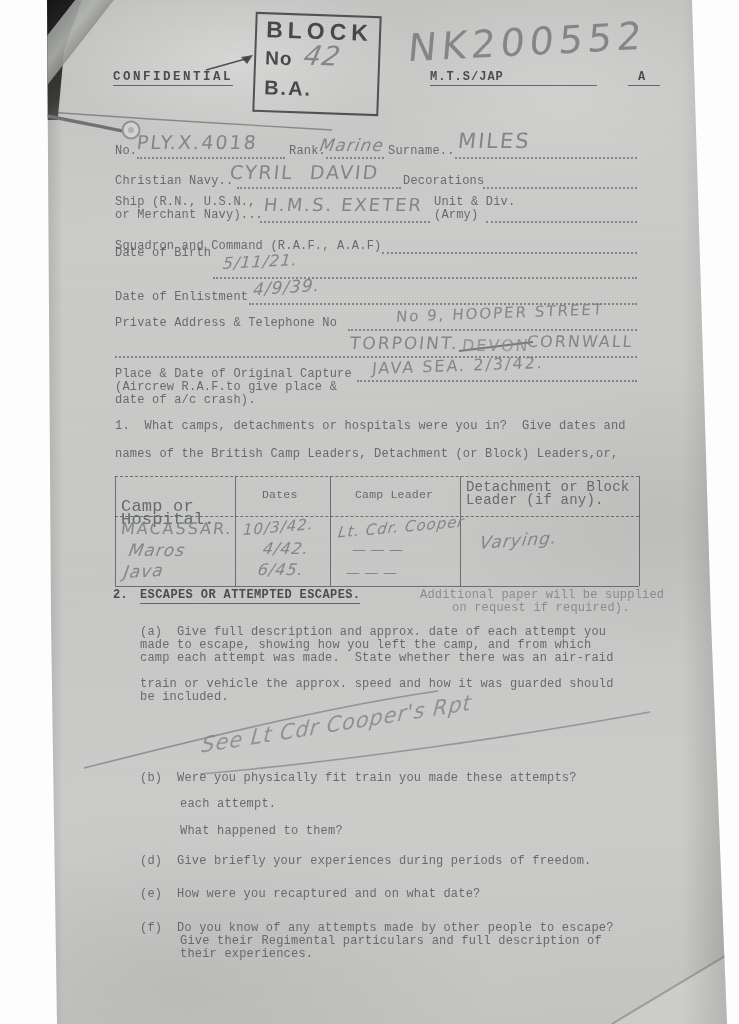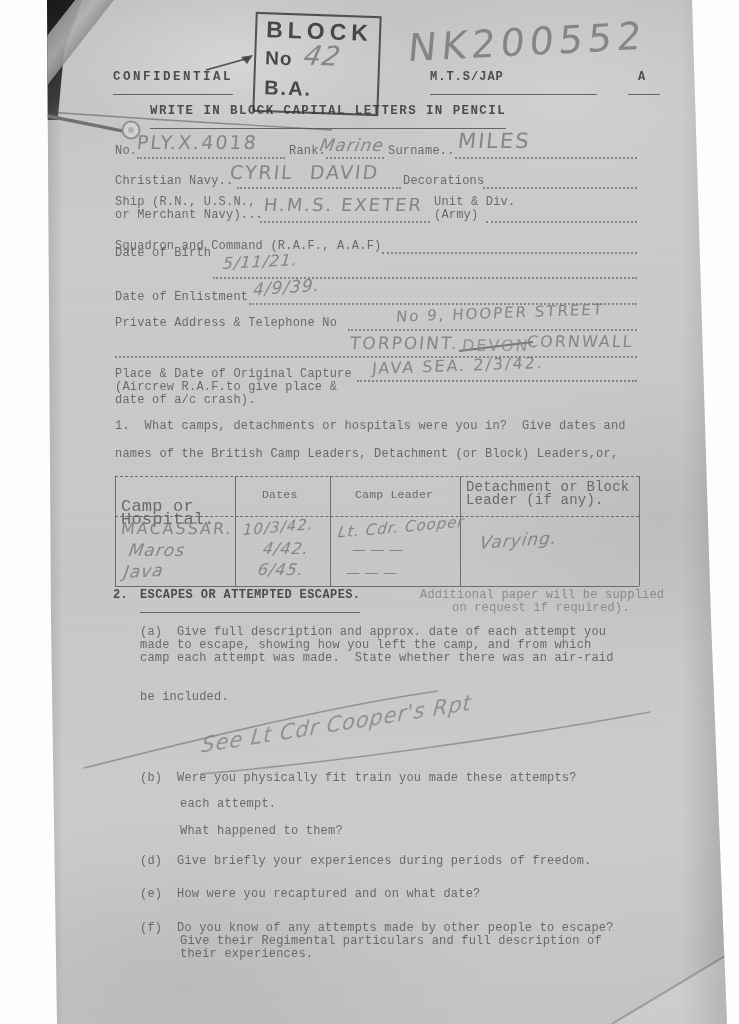--- a/index.html
+++ b/index.html
@@ -26,21 +26,21 @@
     background:linear-gradient(140deg,#161616,#3a3a38 70%,#6b6b69);} 
   .band{position:absolute;left:92px;top:-22px;width:31px;height:150px;
     transform:rotate(38deg);transform-origin:top left;
     clip-path:polygon(0 0,100% 0,100% 80%,48% 100%,0 86%);
     background:linear-gradient(to right,#9a9c9a,#b0b2b0 55%,#8f918f);opacity:.9;}
   .foldBR{position:absolute;left:0;top:0;width:739px;height:1024px;pointer-events:none;}
   
   .t{position:absolute;font-family:"Liberation Mono",monospace;font-size:12px;line-height:13px;
      color:rgba(88,93,99,.88);white-space:pre;letter-spacing:.2px;}
   .tb{font-weight:bold;color:rgba(62,66,72,.92);}
-  .ul{border-bottom:1.6px solid rgba(78,83,89,.85);padding-bottom:10px;}
+  .ul{border-bottom:1.6px solid rgba(78,83,89,.85);padding-bottom:1px;}
   .faint{color:rgba(100,105,111,.62);}
   .dots{position:absolute;height:3px;border-bottom:2px dotted rgba(96,101,107,.68);}
   .h{position:absolute;font-family:"DejaVu Sans",sans-serif;color:rgba(124,128,132,.92);
      white-space:pre;}
   .hcaps{transform:skewX(-6deg);letter-spacing:2px;}
   .hcur{font-style:italic;transform:skewX(-10deg);letter-spacing:1px;}
   
   #stamp{position:absolute;left:254px;top:14px;width:122px;height:96px;
     border:2.5px solid rgba(52,55,60,.82);transform:rotate(2deg);
     font-family:"Liberation Sans",sans-serif;color:rgba(50,53,58,.88);}
@@ -76,21 +76,20 @@
       <path d="M459,351 L533,342" stroke="rgba(108,112,116,.9)" stroke-width="2" fill="none"></path>
       <path d="M84,768 C180,744 320,708 438,691" stroke="rgba(126,129,132,.75)" stroke-width="1.6" fill="none"></path>
       <path d="M200,774 C340,762 520,736 650,712" stroke="rgba(126,129,132,.7)" stroke-width="1.6" fill="none"></path>
       <path d="M612,1024 L732,952" stroke="rgba(90,90,88,.45)" stroke-width="2" fill="none"></path>
       <polygon points="612,1024 732,952 739,1024" fill="rgba(255,255,255,.16)"></polygon>
     </svg>
 
     <div class="t tb ul" style="left:113px;top:71px;letter-spacing:2.5px;font-size:12.5px;">CONFIDENTIAL</div>
     <div class="t tb ul" style="left:430px;top:71px;width:167px;letter-spacing:1px;">M.T.S/JAP</div>
     <div class="t tb ul" style="left:628px;top:71px;width:32px;text-indent:10px;">A</div>
-    <div class="t tb ul" style="left:150px;top:105px;font-size:12.5px;letter-spacing:1.4px;">WRITE IN BLOCK CAPITAL LETTERS IN PENCIL</div>
 
     <div class="h" style="left:408px;top:20px;font-size:38px;letter-spacing:5px;transform:rotate(-3deg) skewX(-8deg);color:rgba(118,122,126,.85);">NK200552</div>
 
     <div id="stamp">
       <div class="s1">BLOCK</div>
       <div class="s2">No</div>
       <div class="s2v h hcur" style="position:absolute;">42</div>
       <div class="s3">B.A.</div>
     </div>
 
@@ -177,20 +176,21 @@
     </div>
 
     <div class="t tb" style="left:113px;top:589px;">2.</div>
     <div class="t tb ul" style="left:140px;top:589px;letter-spacing:.4px;">ESCAPES OR ATTEMPTED ESCAPES.</div>
     <div class="t faint" style="left:420px;top:589px;">Additional paper will be supplied</div>
     <div class="t faint" style="left:452px;top:602px;">on request if required).</div>
 
     <div class="t" style="left:140px;top:626px;">(a)  Give full description and approx. date of each attempt you</div>
     <div class="t" style="left:140px;top:639px;">made to escape, showing how you left the camp, and from which</div>
     <div class="t" style="left:140px;top:652px;">camp each attempt was made.  State whether there was an air-raid</div>
+    <div class="t" style="left:140px;top:678px;">train or vehicle the approx. speed and how it was guarded should</div>
     <div class="t" style="left:140px;top:691px;">be included.</div>
 
     <div class="h hcur" style="left:200px;top:712px;font-size:21px;transform:rotate(-9deg) skewX(-14deg);color:rgba(128,131,135,.8);">See Lt Cdr Cooper's Rpt</div>
 
     <div class="t" style="left:140px;top:772px;">(b)  Were you physically fit train you made these attempts?</div>
     <div class="t" style="left:180px;top:798px;">each attempt.</div>
     <div class="t" style="left:180px;top:825px;">What happened to them?</div>
     <div class="t" style="left:140px;top:855px;">(d)  Give briefly your experiences during periods of freedom.</div>
     <div class="t" style="left:140px;top:888px;">(e)  How were you recaptured and on what date?</div>
     <div class="t" style="left:140px;top:922px;">(f)  Do you know of any attempts made by other people to escape?</div>

